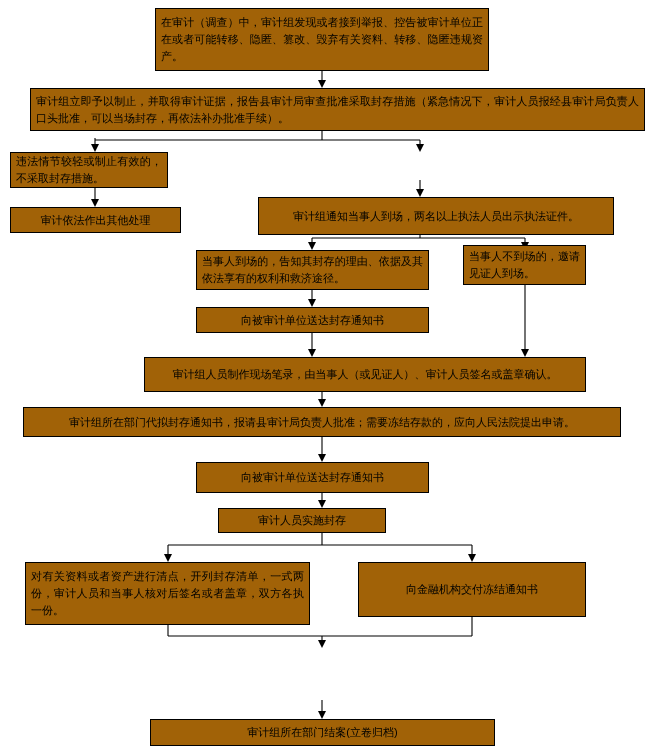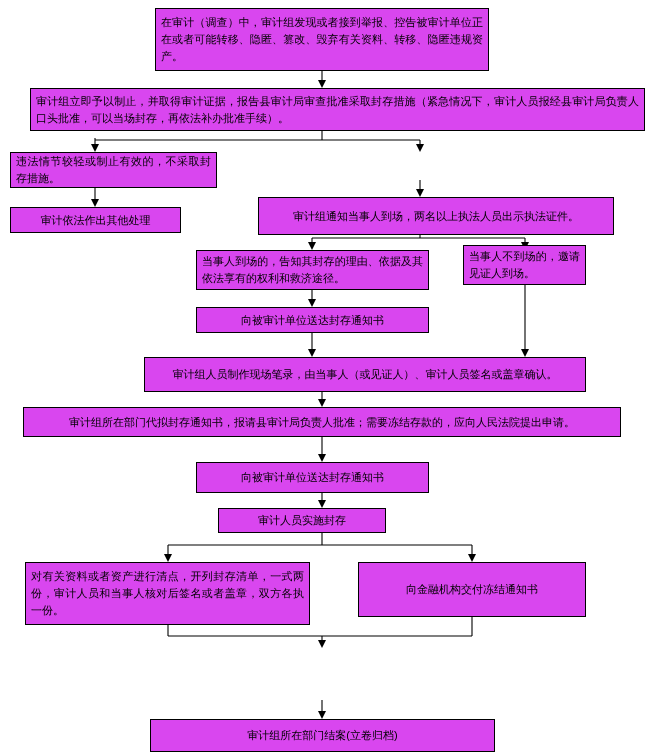--- a/index.html
+++ b/index.html
@@ -14,21 +14,21 @@
     position: relative;
     width: 645px;
     height: 754px;
     background: #ffffff;
     overflow: hidden;
   }
   .node {
     position: absolute;
     box-sizing: border-box;
     border: 1px solid #000000;
-    background: #d946ef;
+    background: #a16207;
     color: #000000;
     font-size: 11px;
     line-height: 17px;
     text-align: center;
     display: flex;
     align-items: center;
     justify-content: center;
     padding: 3px 5px;
     white-space: pre-line;
   }
@@ -118,21 +118,21 @@
     <polygon points="322,648 318,640 326,640"></polygon>
 
     <line x1="322" y1="700" x2="322" y2="712"></line>
     <polygon points="322,719 318,711 326,711"></polygon>
   </svg>
 
   <div class="node justify" style="left:155px; top:8px; width:334px; height:63px;">在审计（调查）中，审计组发现或者接到举报、控告被审计单位正在或者可能转移、隐匿、篡改、毁弃有关资料、转移、隐匿违规资产。</div>
 
   <div class="node justify" style="left:30px; top:88px; width:615px; height:43px;">审计组立即予以制止，并取得审计证据，报告县审计局审查批准采取封存措施（紧急情况下，审计人员报经县审计局负责人口头批准，可以当场封存，再依法补办批准手续）。</div>
 
-  <div class="node justify" style="left:10px; top:152px; width:207px; height:36px;">违法情节较轻或制止有效的，不采取封存措施。</div>
+  <div class="node justify" style="left:10px; top:152px; width:158px; height:36px;">违法情节较轻或制止有效的，不采取封存措施。</div>
 
 
   <div class="node" style="left:10px; top:207px; width:171px; height:26px;">审计依法作出其他处理</div>
 
   <div class="node" style="left:242px; top:197px; width:356px; height:38px;margin-left:16px;">审计组通知当事人到场，两名以上执法人员出示执法证件。</div>
 
   <div class="node justify" style="left:196px; top:250px; width:233px; height:40px;">当事人到场的，告知其封存的理由、依据及其依法享有的权利和救济途径。</div>
 
   <div class="node justify" style="left:463px; top:245px; width:123px; height:40px;">当事人不到场的，邀请见证人到场。</div>
 
@@ -144,15 +144,15 @@
 
   <div class="node" style="left:196px; top:462px; width:233px; height:31px;">向被审计单位送达封存通知书</div>
 
   <div class="node" style="left:218px; top:508px; width:168px; height:25px;">审计人员实施封存</div>
 
   <div class="node justify" style="left:25px; top:562px; width:285px; height:63px;">对有关资料或者资产进行清点，开列封存清单，一式两份，审计人员和当事人核对后签名或者盖章，双方各执一份。</div>
 
   <div class="node" style="left:358px; top:562px; width:228px; height:55px;">向金融机构交付冻结通知书</div>
 
 
-  <div class="node" style="left:150px; top:719px; width:345px; height:33px;">审计组所在部门结案(立卷归档)</div>
+  <div class="node" style="left:150px; top:719px; width:345px; height:27px;">审计组所在部门结案(立卷归档)</div>
 
 </div>
 
 </body></html>

